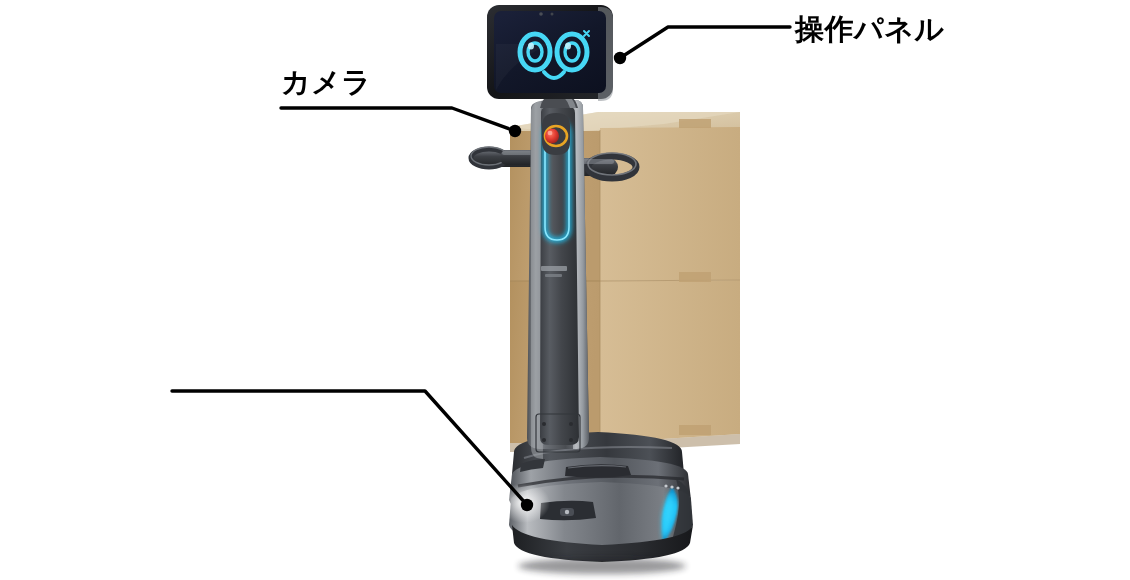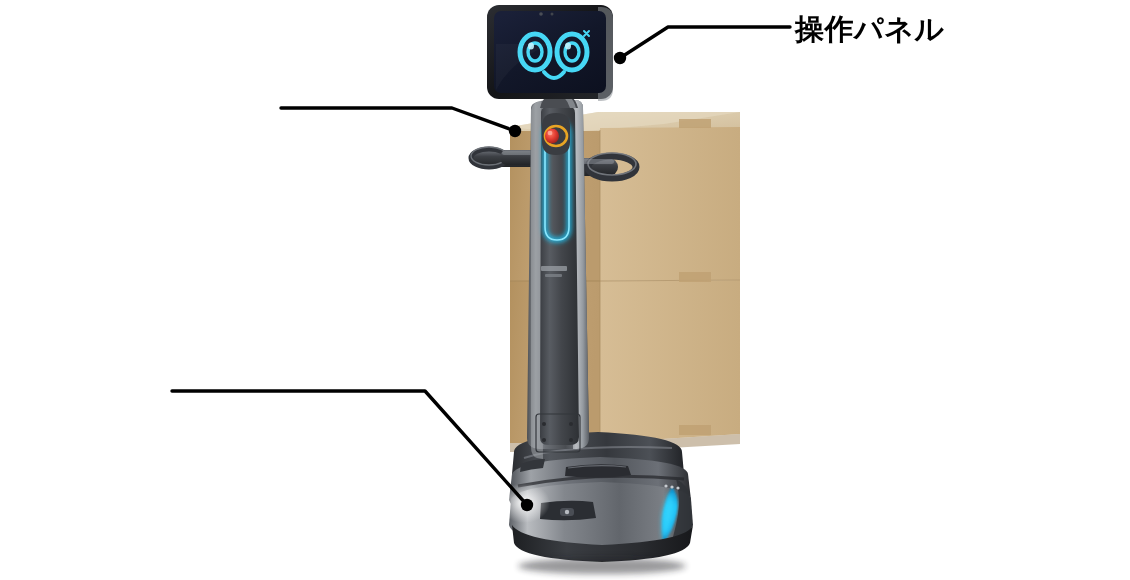--- a/index.html
+++ b/index.html
@@ -319,15 +319,16 @@
     </g>
 
     <g>
       <polyline points="527,505 425,391 172,391" fill="none" stroke="#000000" stroke-width="3.4" stroke-linejoin="round" stroke-linecap="round"></polyline>
       <circle cx="527" cy="505" r="6.2" fill="#000000"></circle>
     </g>
   </svg>
 
   <div class="callout-label" id="label-panel">操作パネル</div>
 
+  <div class="callout-label" id="label-camera">カメラ</div>
 
 
 </div>
 
 </body></html>

